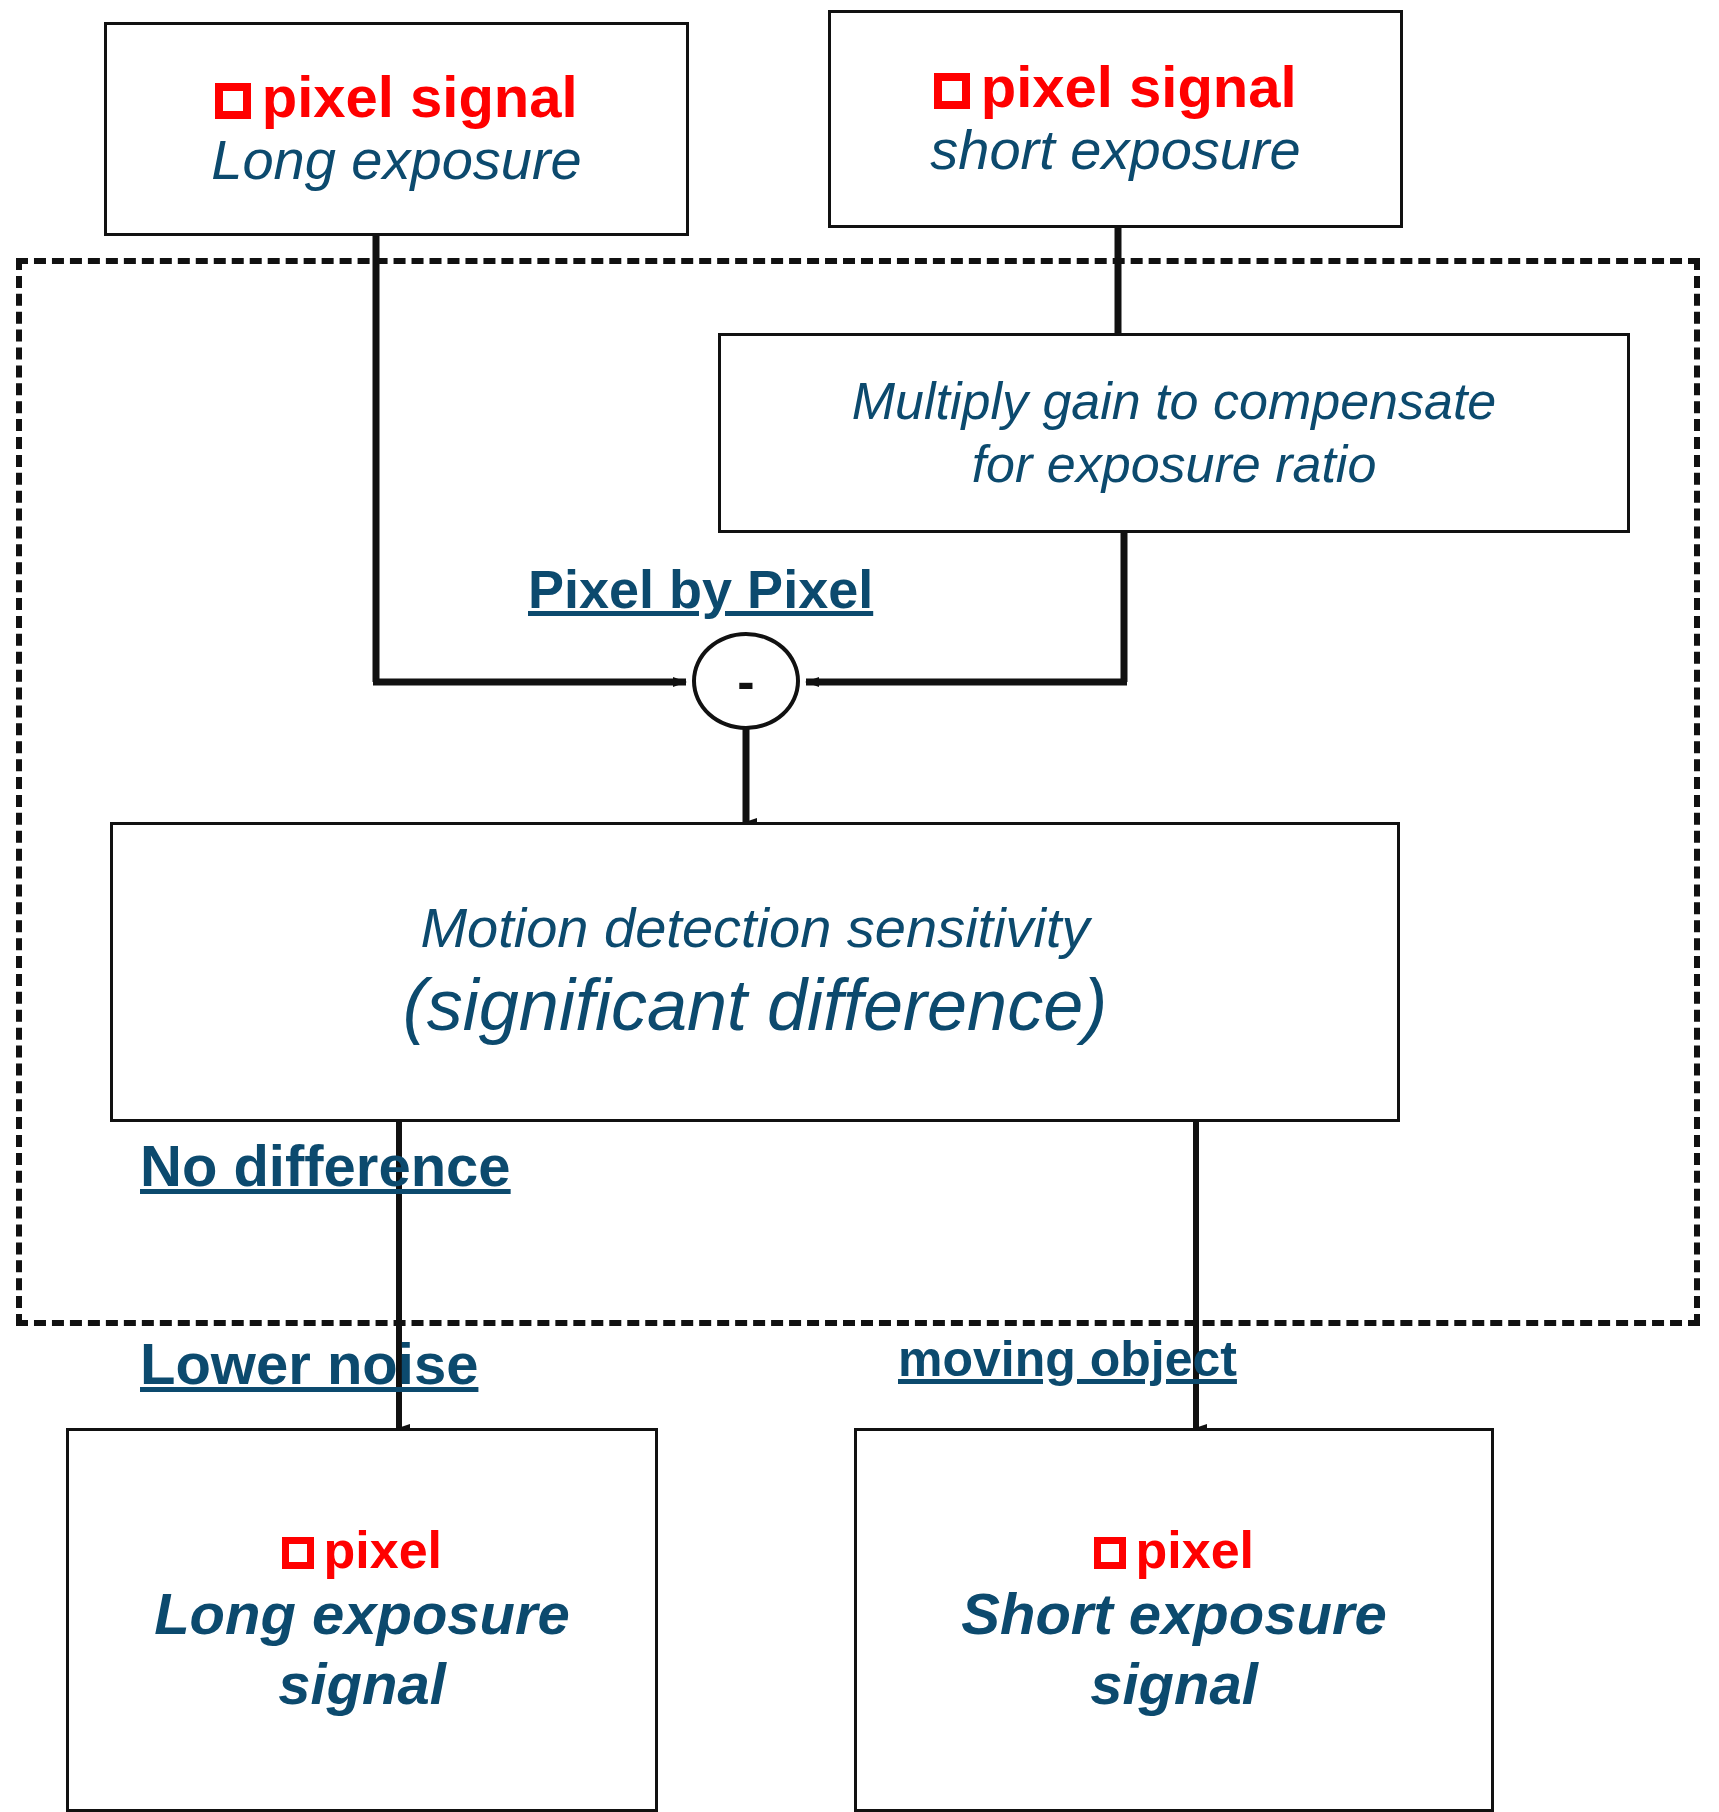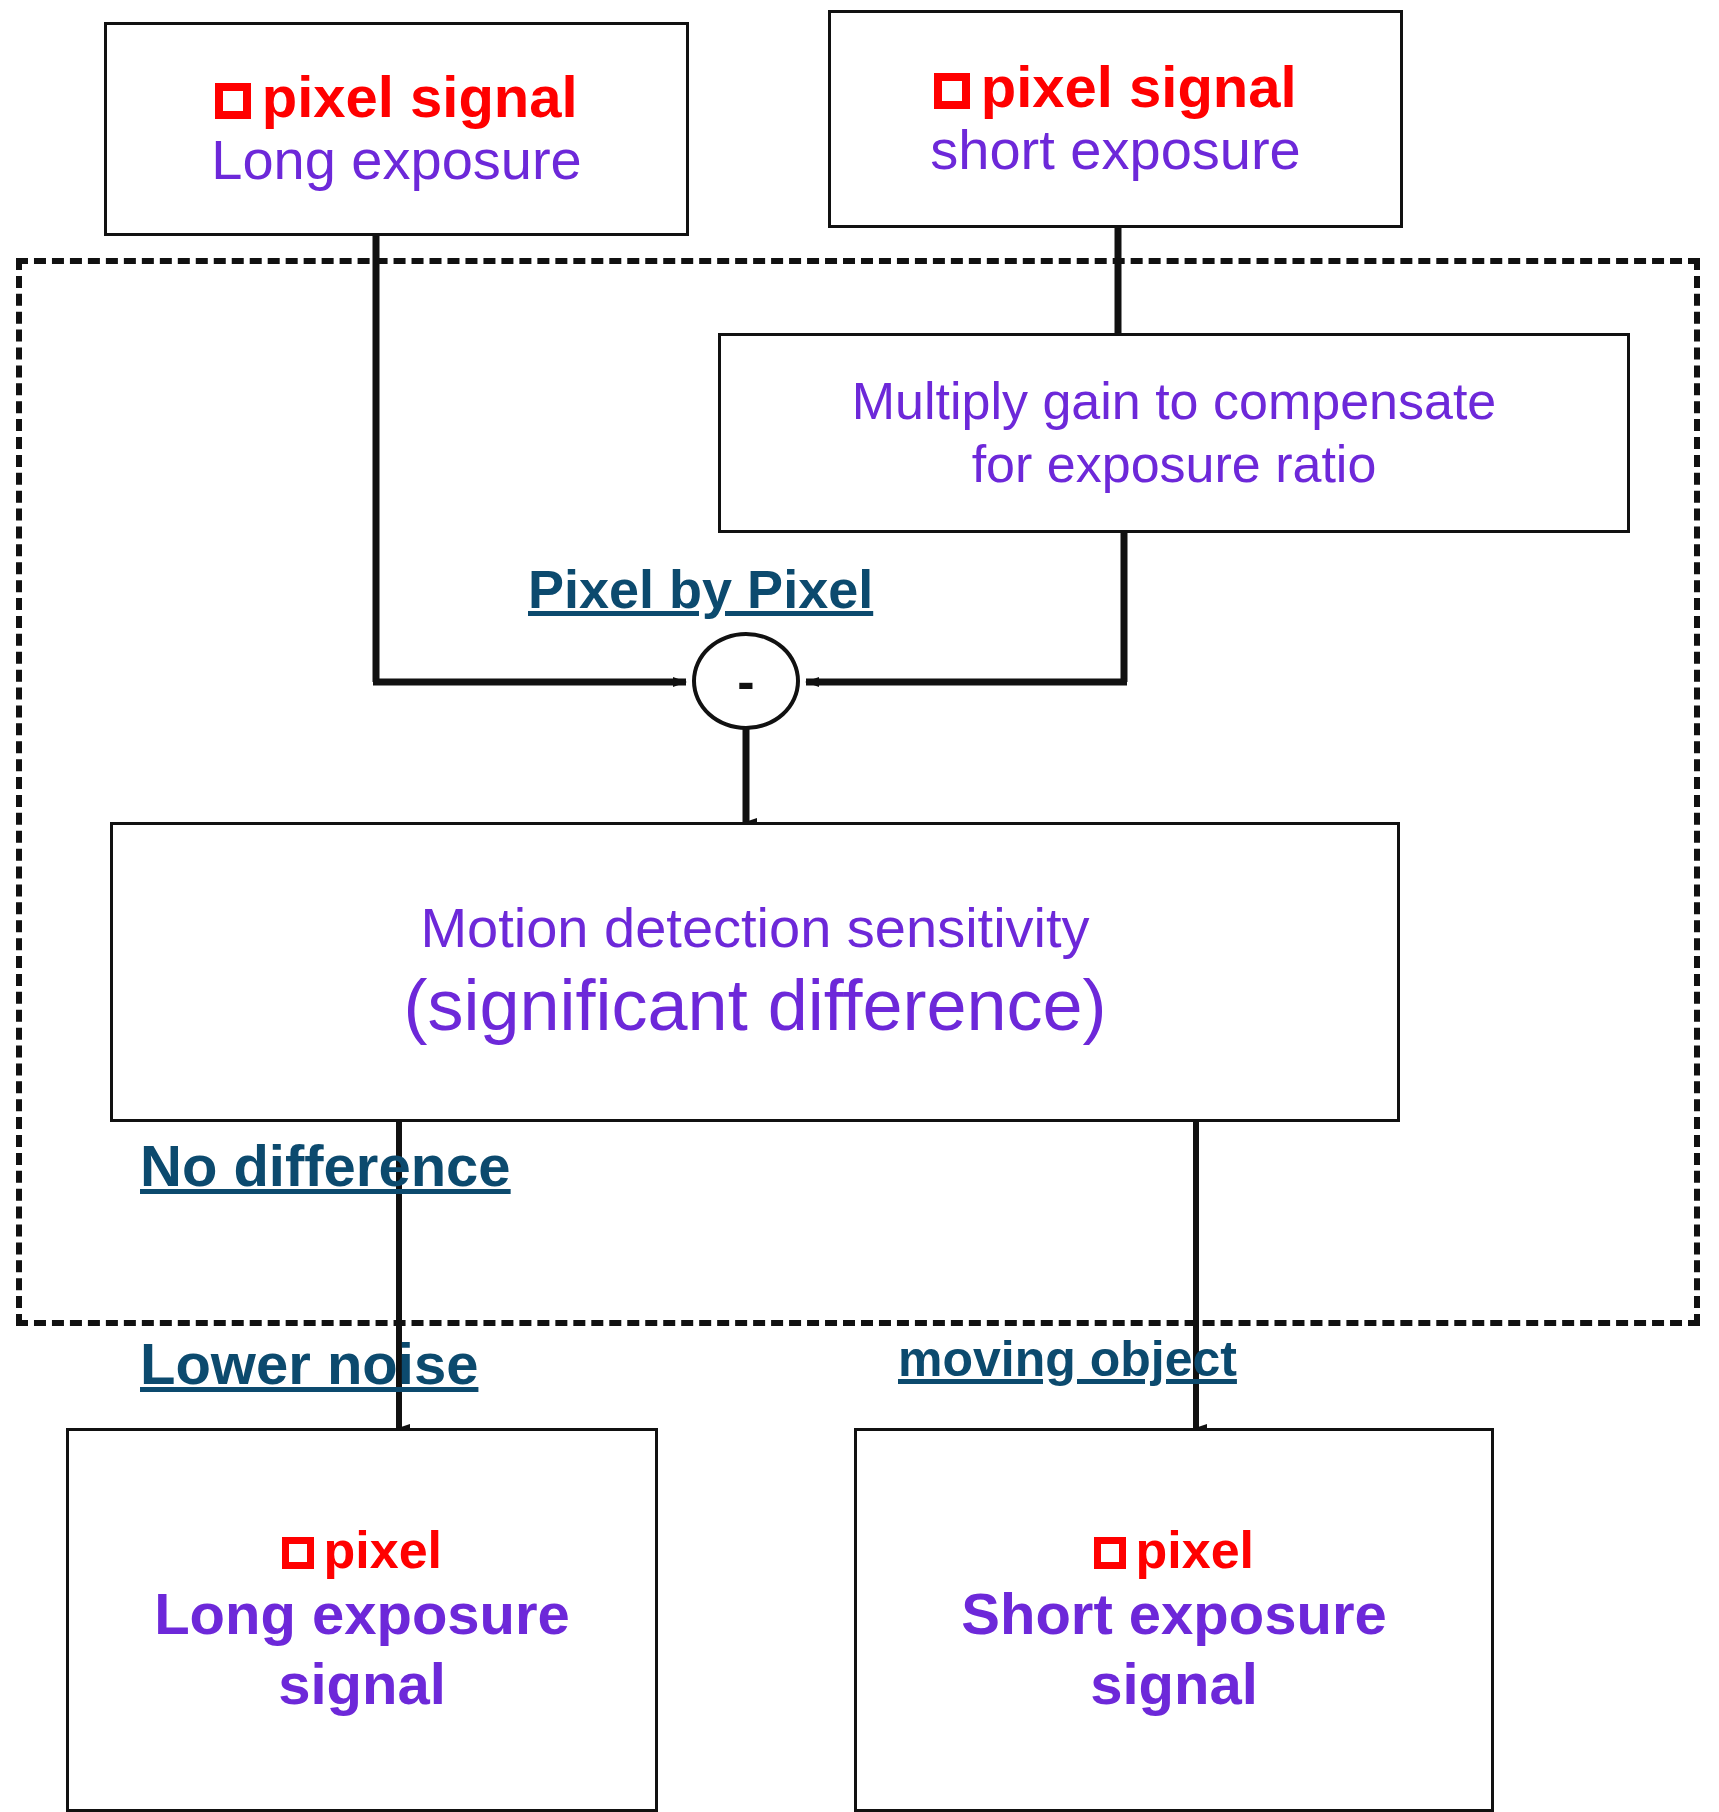--- a/index.html
+++ b/index.html
@@ -40,22 +40,23 @@
     border: 6px dashed #111111;
     background: transparent;
     z-index: 1;
   }
   .line-red {
     color: #FF0000;
     font-weight: bold;
     white-space: nowrap;
   }
   .line-black {
-    color: #6d28d9;
+    color: #0c4a6e;
     white-space: nowrap;
+    font-style: italic;
   }
   .bold {
     font-weight: bold;
   }
   .sq {
     display: inline-block;
     width: 0.62em;
     height: 0.62em;
     border: 0.14em solid #FF0000;
     box-sizing: border-box;

